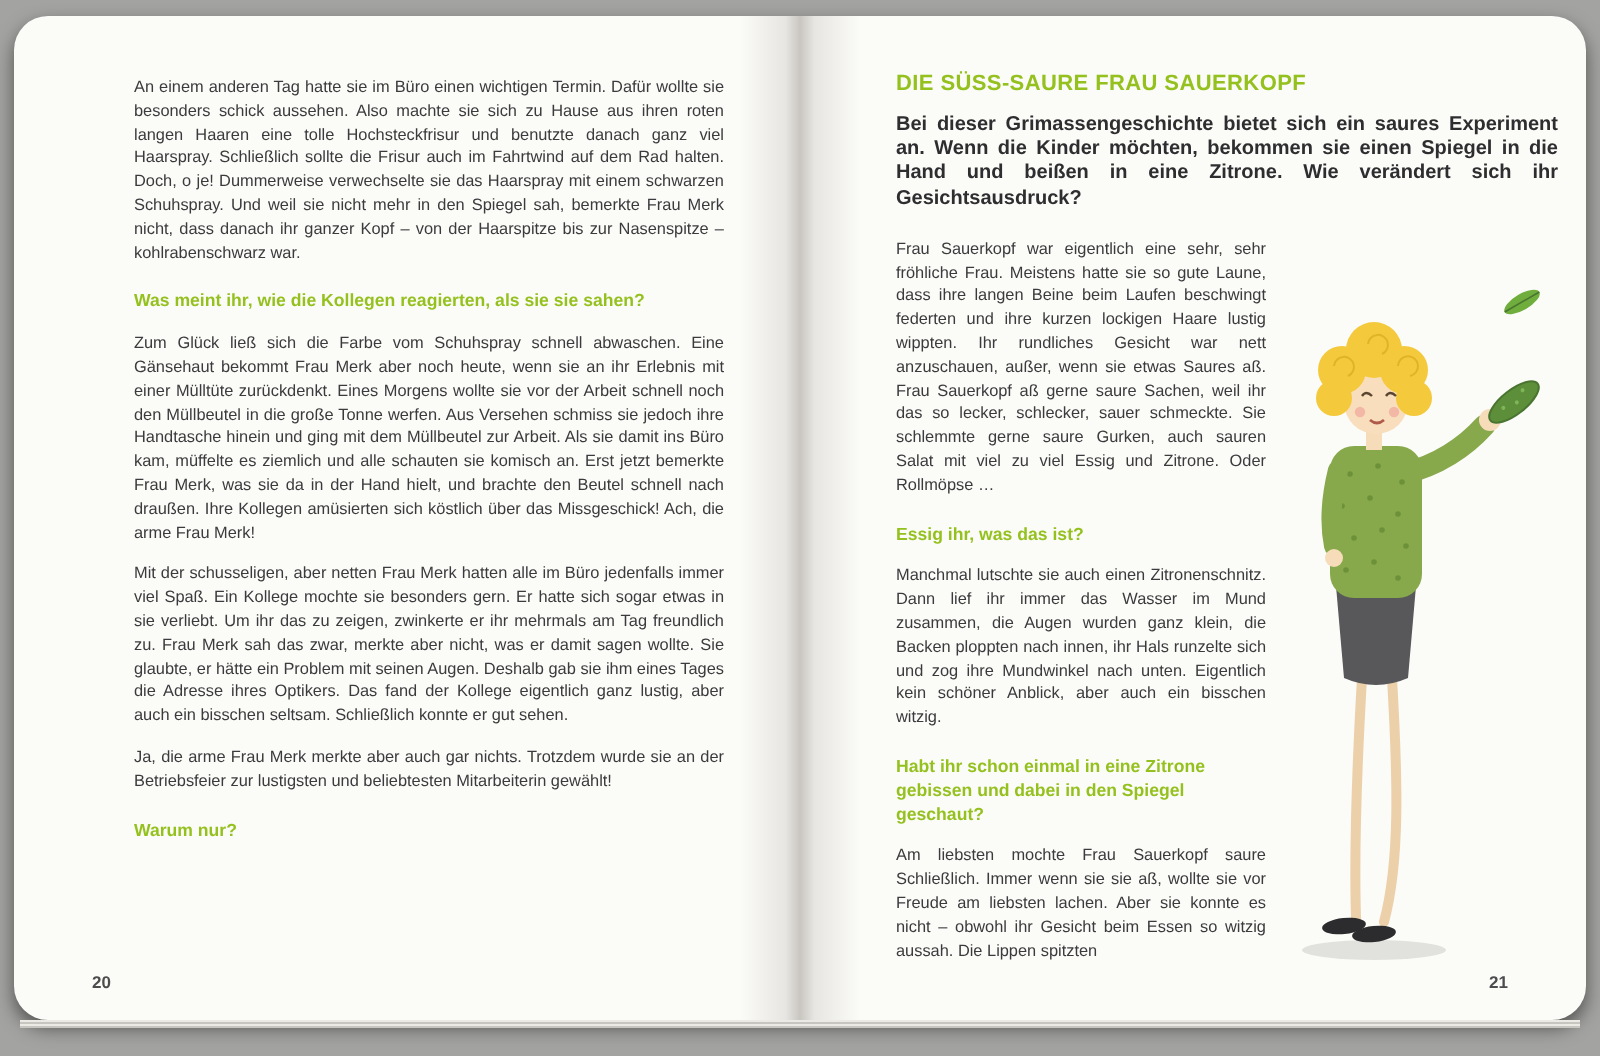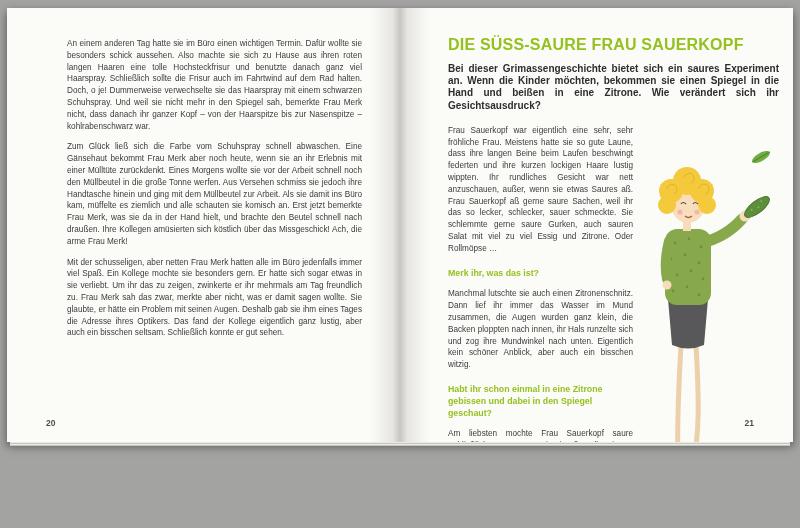--- a/index.html
+++ b/index.html
@@ -8,24 +8,25 @@
   .stage {
     position: relative;
     width: 800px; height: 528px;
     background: #a3a3a1;
     overflow: hidden;
   }
 
   .spread {
     position: absolute;
     left: 7px; top: 8px;
-    width: 786px; height: 434px;
+    width: 786px; height: 502px;
     background: #fbfbf8;
     box-shadow: 0 4px 9px rgba(0,0,0,0.5);
     display: flex;
+    border-radius: 17px;
   }
   
   .spread::after {
     content: "";
     position: absolute;
     left: 3px; right: 3px; bottom: -4px;
     height: 4px;
     background: repeating-linear-gradient(to bottom, #eceae5 0 1px, #c7c5c0 1px 2px);
   }
 
@@ -58,21 +59,21 @@
   .green-head {
     color: #95c11f;
     font-weight: bold;
     font-size: 8.8px;
     line-height: 11.8px;
     margin: 13px 0 9px 0;
   }
   .page-title {
     color: #95c11f;
     font-weight: bold;
-    font-size: 16px;
+    font-size: 11px;
     letter-spacing: 0.2px;
     margin-bottom: 9px;
   }
   .intro {
     font-weight: bold;
     color: #2e2e30;
     font-size: 10px;
     line-height: 12.2px;
     text-align: justify;
     margin-bottom: 13px;
@@ -96,22 +97,25 @@
   }
 </style>
 </head>
 <body>
 
 <div class="stage">
   <div class="spread">
 
     <div class="page page-left">
       <p class="para">An einem anderen Tag hatte sie im Büro einen wichtigen Termin. Dafür wollte sie besonders schick aussehen. Also machte sie sich zu Hause aus ihren roten langen Haaren eine tolle Hochsteckfrisur und benutzte danach ganz viel Haarspray. Schließlich sollte die Frisur auch im Fahrtwind auf dem Rad halten. Doch, o je! Dummerweise verwechselte sie das Haarspray mit einem schwarzen Schuhspray. Und weil sie nicht mehr in den Spiegel sah, bemerkte Frau Merk nicht, dass danach ihr ganzer Kopf – von der Haarspitze bis zur Nasenspitze – kohlrabenschwarz war.</p>
+      <div class="green-head">Was meint ihr, wie die Kollegen reagierten, als sie sie sahen?</div>
       <p class="para">Zum Glück ließ sich die Farbe vom Schuhspray schnell abwaschen. Eine Gänsehaut bekommt Frau Merk aber noch heute, wenn sie an ihr Erlebnis mit einer Mülltüte zurückdenkt. Eines Morgens wollte sie vor der Arbeit schnell noch den Müllbeutel in die große Tonne werfen. Aus Versehen schmiss sie jedoch ihre Handtasche hinein und ging mit dem Müllbeutel zur Arbeit. Als sie damit ins Büro kam, müffelte es ziemlich und alle schauten sie komisch an. Erst jetzt bemerkte Frau Merk, was sie da in der Hand hielt, und brachte den Beutel schnell nach draußen. Ihre Kollegen amüsierten sich köstlich über das Missgeschick! Ach, die arme Frau Merk!</p>
       <p class="para">Mit der schusseligen, aber netten Frau Merk hatten alle im Büro jedenfalls immer viel Spaß. Ein Kollege mochte sie besonders gern. Er hatte sich sogar etwas in sie verliebt. Um ihr das zu zeigen, zwinkerte er ihr mehrmals am Tag freundlich zu. Frau Merk sah das zwar, merkte aber nicht, was er damit sagen wollte. Sie glaubte, er hätte ein Problem mit seinen Augen. Deshalb gab sie ihm eines Tages die Adresse ihres Optikers. Das fand der Kollege eigentlich ganz lustig, aber auch ein bisschen seltsam. Schließlich konnte er gut sehen.</p>
+      <p class="para">Ja, die arme Frau Merk merkte aber auch gar nichts. Trotzdem wurde sie an der Betriebsfeier zur lustigsten und beliebtesten Mitarbeiterin gewählt!</p>
+      <div class="green-head">Warum nur?</div>
       <div class="pagenum pagenum-left">20</div>
     </div>
 
     <div class="page page-right">
       <div class="page-title">DIE SÜSS-SAURE FRAU SAUERKOPF</div>
       <p class="intro">Bei dieser Grimassengeschichte bietet sich ein saures Experiment an. Wenn die Kinder möchten, bekommen sie einen Spiegel in die Hand und beißen in eine Zitrone. Wie verändert sich ihr Gesichtsausdruck?</p>
 
       <svg class="illustration" viewBox="0 0 138 352">
 
         <ellipse cx="46" cy="334" rx="36" ry="5" fill="rgba(0,0,0,0.10)"></ellipse>
@@ -181,21 +185,21 @@
         <g>
           <path d="M40,57 q2,-3 5,0" stroke="#5a4630" stroke-width="1.2" fill="none"></path>
           <path d="M52,57 q2,-3 5,0" stroke="#5a4630" stroke-width="1.2" fill="none"></path>
           <circle cx="39" cy="65" r="2.6" fill="#f0a89b" opacity="0.7"></circle>
           <circle cx="56" cy="65" r="2.6" fill="#f0a89b" opacity="0.7"></circle>
           <path d="M44,69 q3.5,3 7,0" stroke="#b05a4a" stroke-width="1.4" fill="none"></path>
         </g>
       </svg>
 
       <p class="para">Frau Sauerkopf war eigentlich eine sehr, sehr fröhliche Frau. Meistens hatte sie so gute Laune, dass ihre langen Beine beim Laufen beschwingt federten und ihre kurzen lockigen Haare lustig wippten. Ihr rundliches Gesicht war nett anzuschauen, außer, wenn sie etwas Saures aß. Frau Sauerkopf aß gerne saure Sachen, weil ihr das so lecker, schlecker, sauer schmeckte. Sie schlemmte gerne saure Gurken, auch sauren Salat mit viel zu viel Essig und Zitrone. Oder Rollmöpse …</p>
-      <div class="green-head">Merk ihr, was das ist?</div>
+      <div class="green-head">Essig ihr, was das ist?</div>
       <p class="para">Manchmal lutschte sie auch einen Zitronenschnitz. Dann lief ihr immer das Wasser im Mund zusammen, die Augen wurden ganz klein, die Backen ploppten nach innen, ihr Hals runzelte sich und zog ihre Mundwinkel nach unten. Eigentlich kein schöner Anblick, aber auch ein bisschen witzig.</p>
       <div class="green-head">Habt ihr schon einmal in eine Zitrone gebissen und dabei in den Spiegel geschaut?</div>
       <p class="para">Am liebsten mochte Frau Sauerkopf saure Schließlich. Immer wenn sie sie aß, wollte sie vor Freude am liebsten lachen. Aber sie konnte es nicht – obwohl ihr Gesicht beim Essen so witzig aussah. Die Lippen spitzten</p>
 
       <div class="pagenum pagenum-right">21</div>
     </div>
 
     <div class="gutter"></div>
   </div>
 </div>

